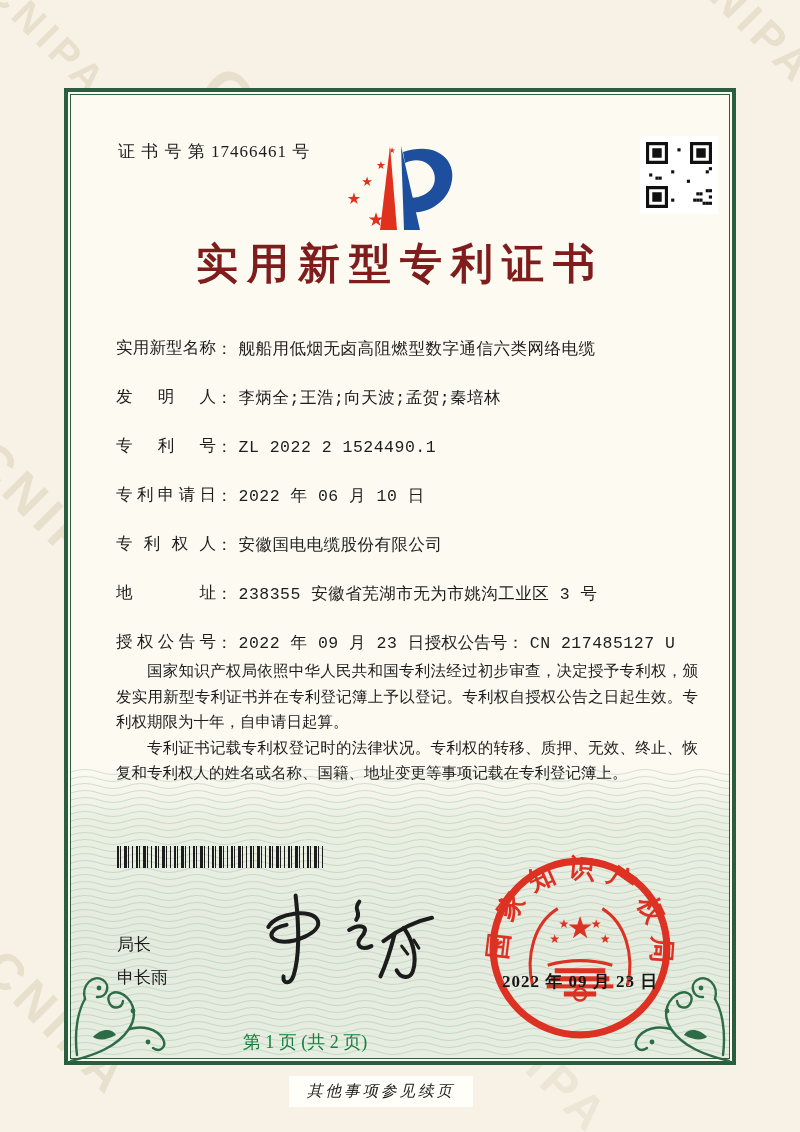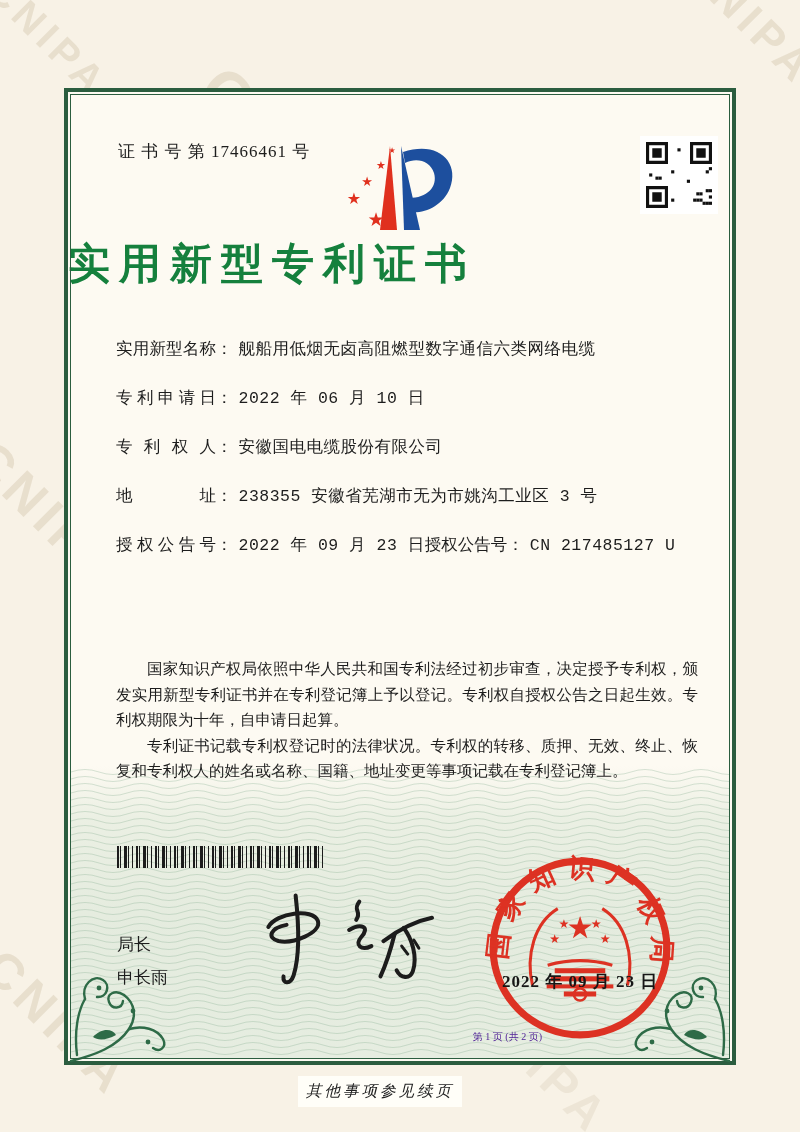--- a/index.html
+++ b/index.html
@@ -30,60 +30,61 @@
     overflow:hidden;
   }
   .waves svg{position:absolute;left:0;top:0;}
   .cert-no{position:absolute;left:50px;top:48px;font-size:17px;letter-spacing:1px;}
   .logo{position:absolute;left:268px;top:42px;width:140px;height:112px;}
   .qr{
     position:absolute;left:572px;top:44px;width:78px;height:78px;background:#fff;
     display:flex;align-items:center;justify-content:center;
   }
   .title{
-    position:absolute;left:0;right:0;top:144px;text-align:left;
-    font-size:42px;font-weight:bold;letter-spacing:9px;color:#15803d;
+    position:absolute;left:0;right:0;top:144px;text-align:center;
+    font-size:42px;font-weight:bold;letter-spacing:9px;color:#7f1d1d;
   }
   .fields{position:absolute;left:48px;right:26px;top:246px;font-size:16.5px;}
   .frow{margin-bottom:26px;line-height:22px;white-space:nowrap;}
   .flabel{
     display:inline-block;width:100px;text-align:justify;text-align-last:justify;
     vertical-align:top;
+    font-family:Liberation Mono, monospace;
   }
   .fcolon{display:inline-block;margin-right:6px;}
   .fvalue{letter-spacing:.5px;font-family:Liberation Mono, monospace;}
   .grant2{}
   .paras{
     position:absolute;left:48px;right:34px;top:566px;font-size:15.5px;
-    line-height:25.5px;text-align:justify;font-family:Liberation Mono, monospace;
+    line-height:25.5px;text-align:justify;
   }
   .paras p{margin:0;text-indent:2em;}
   .barcode{
     position:absolute;left:49px;top:754px;width:208px;height:22px;
     background:repeating-linear-gradient(90deg,
       #1c1c1c 0 2px,transparent 2px 3px,#1c1c1c 3px 4px,transparent 4px 7px,
       #1c1c1c 7px 10px,transparent 10px 11px,#1c1c1c 11px 12px,transparent 12px 15px,
       #1c1c1c 15px 16px,transparent 16px 19px);
   }
   .sig-labels{position:absolute;left:49px;top:836px;font-size:17px;line-height:33px;
     font-family:"Liberation Sans","DejaVu Sans",sans-serif;}
   .sig-script{position:absolute;left:164px;top:790px;width:202px;height:112px;}
   .seal{position:absolute;left:416px;top:760px;width:192px;height:192px;opacity:.96;}
   .seal-date{
     position:absolute;left:416px;top:878px;width:192px;text-align:center;
     font-size:17px;font-weight:600;letter-spacing:1px;color:#161616;
   }
   .page-num{
-    position:absolute;left:0;right:190px;top:938px;text-align:right;font-size:10px;color:#4c1d95;
+    position:absolute;left:0;right:190px;top:938px;text-align:center;font-size:18px;color:#15803d;
   }
   .orn{position:absolute;width:112px;height:112px;pointer-events:none;}
   .orn-left{left:-7px;bottom:-8px;}
   .orn-right{right:-7px;bottom:-8px;transform:scaleX(-1);}
   .continuation{
-    position:absolute;left:298px;top:1076px;padding:5px 8px;background:#fffef8;
+    position:absolute;left:289px;top:1076px;padding:5px 18px;background:#fffef8;
     font-size:15.5px;font-style:italic;letter-spacing:3px;color:#222;
   }
 </style>
 </head>
 <body>
 
 <div class="wm" style="left:-28px;top:14px;font-size:40px;">CNIPA</div>
 <div class="wm" style="left:178px;top:120px;font-size:64px;">CNIPA</div>
 <div class="wm" style="left:668px;top:-6px;font-size:44px;">CNIPA</div>
 <div class="wm" style="left:478px;top:326px;font-size:62px;">CNIPA</div>
@@ -182,20 +183,26 @@
       </svg>
   </div>
 
   <div class="title">实用新型专利证书</div>
 
   <div class="fields">
     <div class="frow">
       <span class="flabel">实用新型名称</span><span class="fcolon">：</span><span class="fvalue">舰船用低烟无卤高阻燃型数字通信六类网络电缆</span>
     </div>
     <div class="frow">
+      <span class="flabel">发明人</span><span class="fcolon">：</span><span class="fvalue">李炳全;王浩;向天波;孟贺;秦培林</span>
+    </div>
+    <div class="frow">
+      <span class="flabel">专利号</span><span class="fcolon">：</span><span class="fvalue">ZL 2022 2 1524490.1</span>
+    </div>
+    <div class="frow">
       <span class="flabel">专利申请日</span><span class="fcolon">：</span><span class="fvalue">2022 年 06 月 10 日</span>
     </div>
     <div class="frow">
       <span class="flabel">专利权人</span><span class="fcolon">：</span><span class="fvalue">安徽国电电缆股份有限公司</span>
     </div>
     <div class="frow">
       <span class="flabel">地址</span><span class="fcolon">：</span><span class="fvalue">238355 安徽省芜湖市无为市姚沟工业区 3 号</span>
     </div>
     <div class="frow">
       <span class="flabel">授权公告号</span><span class="fcolon">：</span><span class="fvalue">2022 年 09 月 23 日</span><span class="grant2"><span>授权公告号</span><span class="fcolon">：</span><span class="fvalue">CN 217485127 U</span></span>

